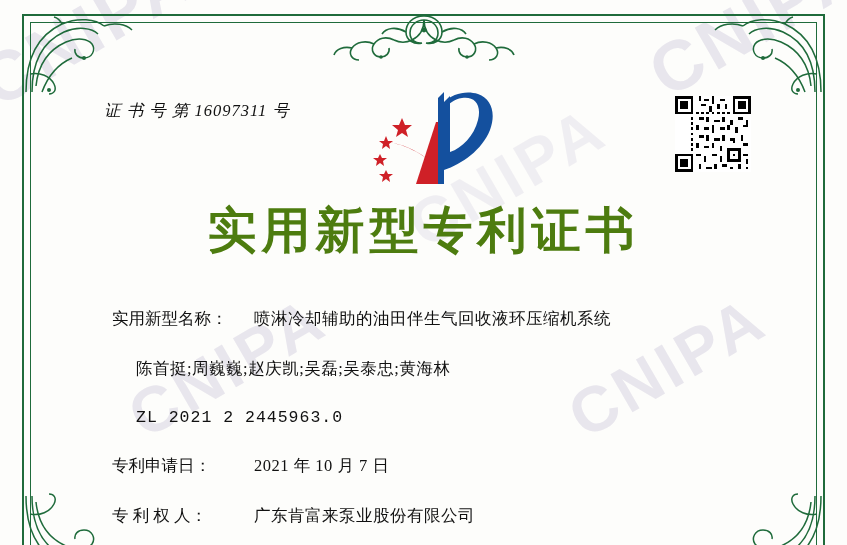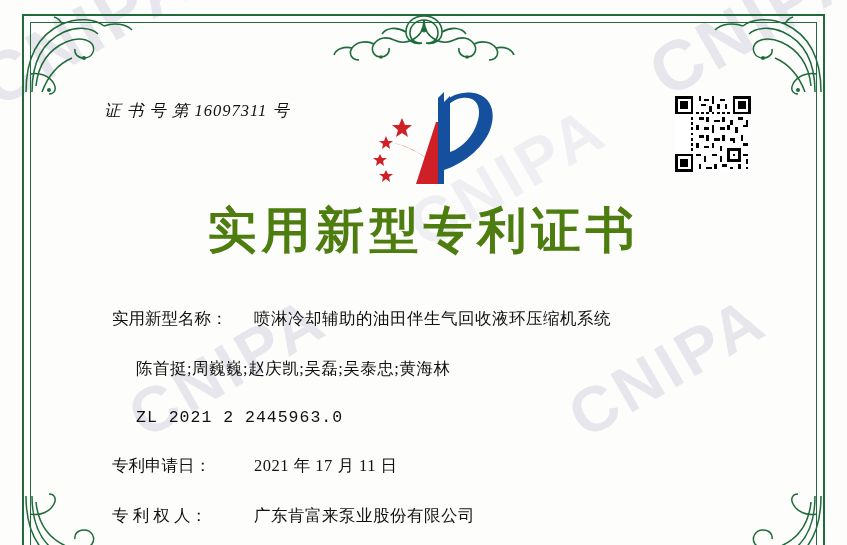--- a/index.html
+++ b/index.html
@@ -381,21 +381,21 @@
       <div class="field-row">
         <span class="field-value">陈首挺;周巍巍;赵庆凯;吴磊;吴泰忠;黄海林</span>
       </div>
 
       <div class="field-row">
         <span class="field-value mono-ish">ZL 2021 2 2445963.0</span>
       </div>
 
       <div class="field-row">
         <span class="field-label">专利申请日：</span>
-        <span class="field-value">2021 年 17 月 11 日</span>
+        <span class="field-value">2021 年 10 月 7 日</span>
       </div>
 
       <div class="field-row">
         <span class="field-label">专 利 权 人：</span>
         <span class="field-value">广东肯富来泵业股份有限公司</span>
       </div>
 
     </div>
 
   </div>

